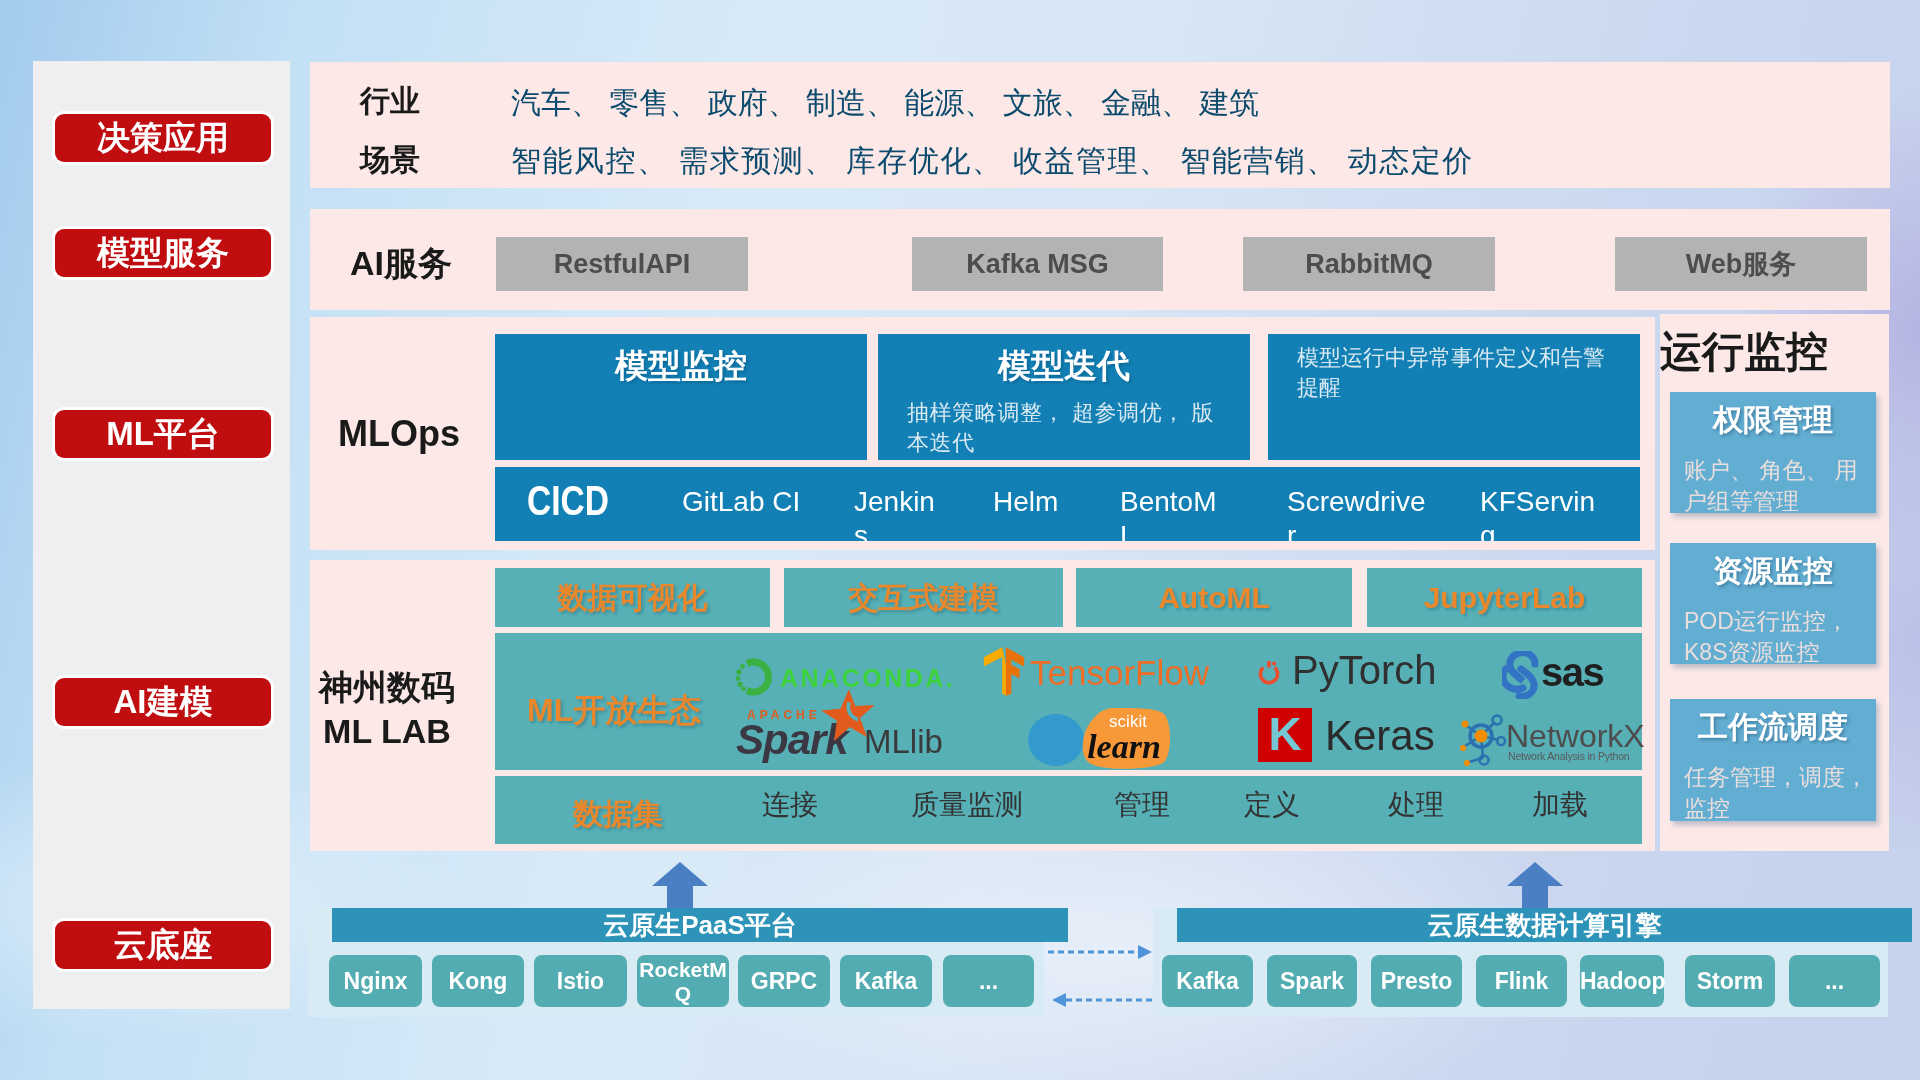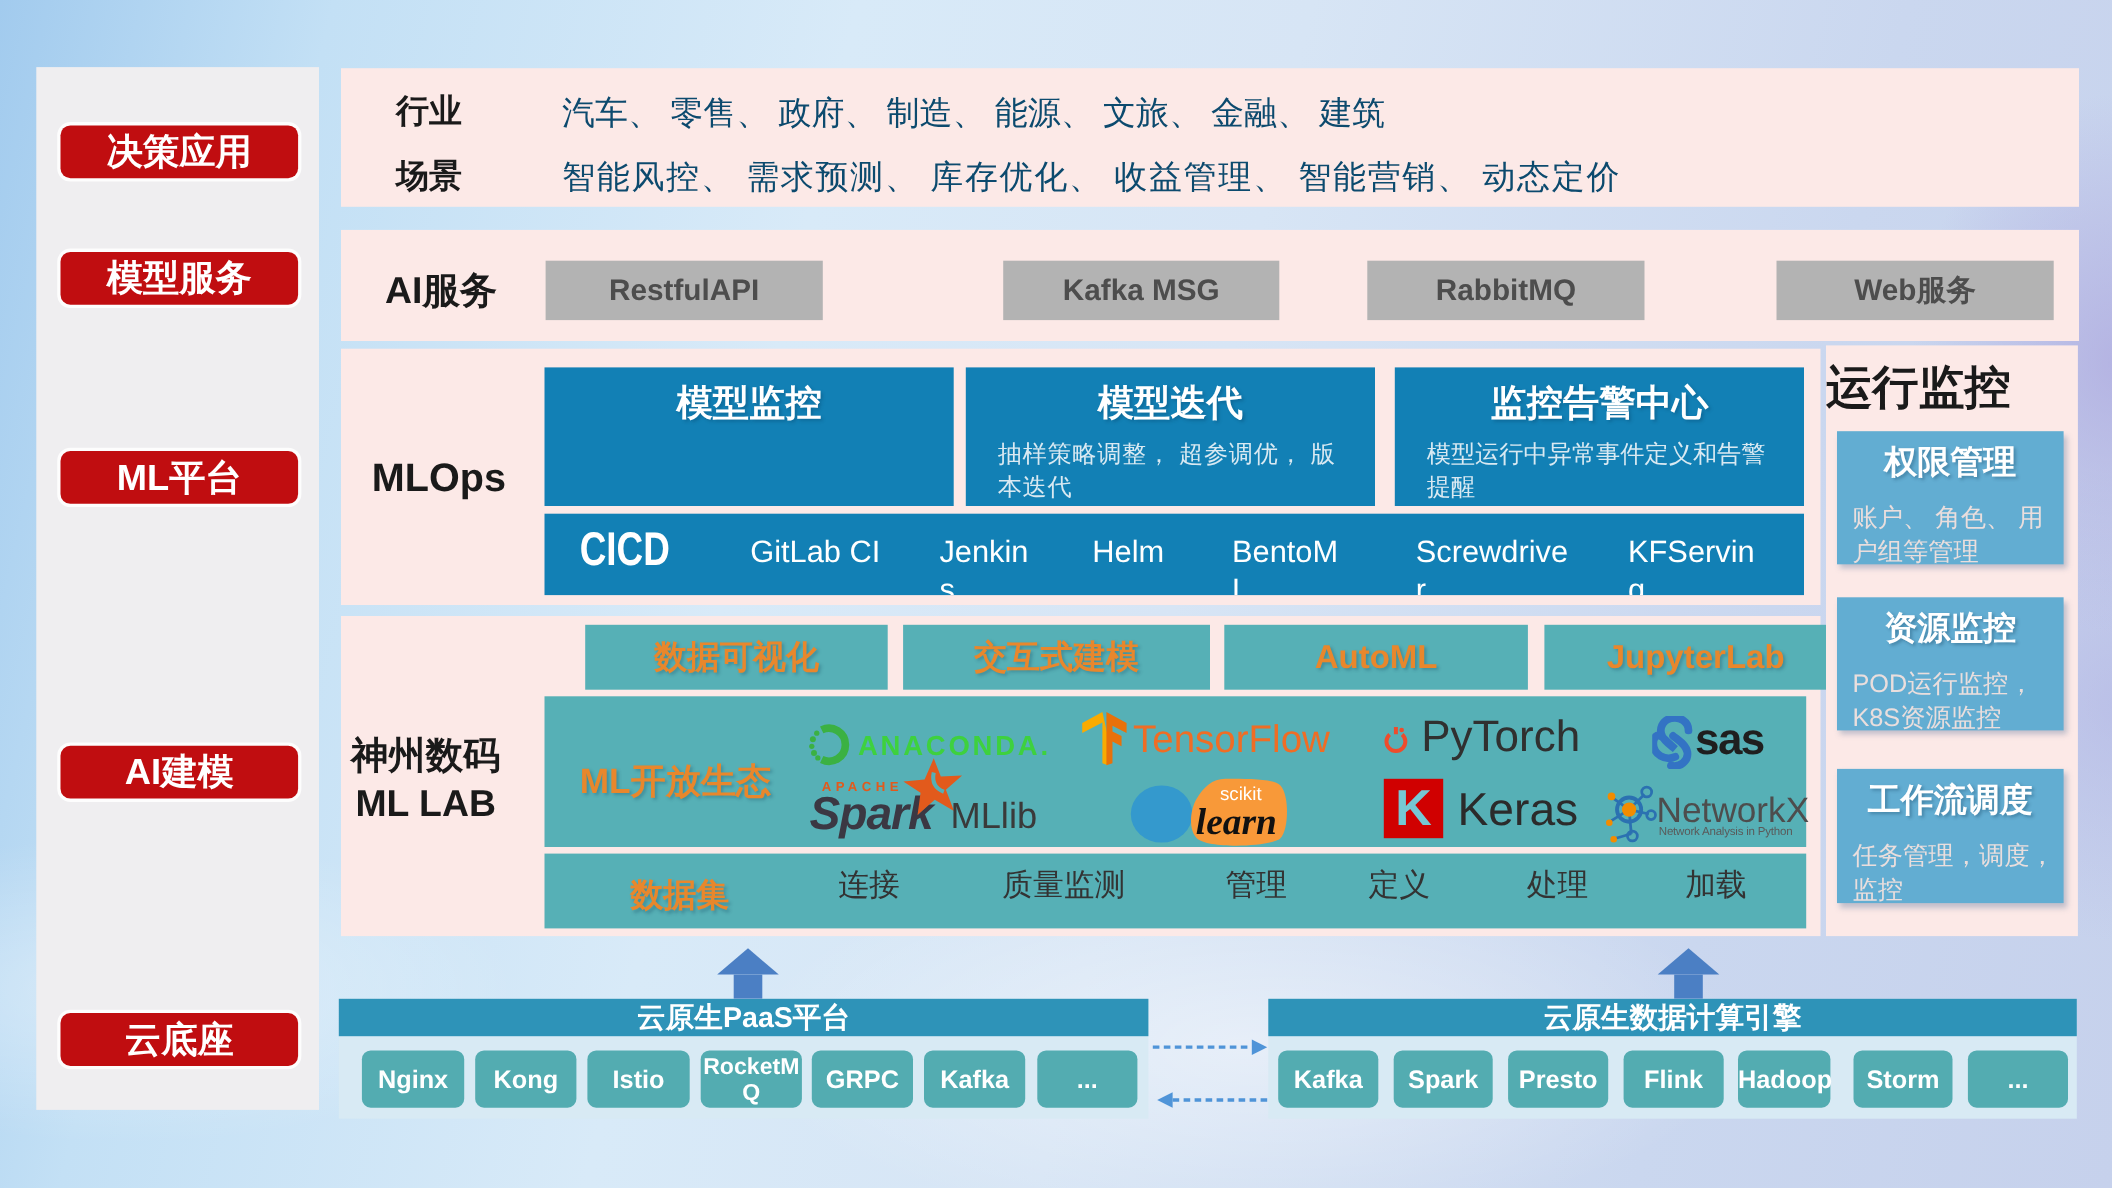--- a/index.html
+++ b/index.html
@@ -25,24 +25,24 @@
   .rbox .t{display:block;text-align:center;color:#fff;font-weight:bold;font-size:30px;text-shadow:2px 2px 3px rgba(0,40,70,0.3);}
   .rbox .b{display:block;color:#eadedd;font-size:23px;line-height:31px;padding:0 0 0 14px;white-space:nowrap;}
   .blk{color:#1a1a1a;font-weight:bold;}
   .gtx{color:#0c4a6e;font-size:30px;white-space:nowrap;}
   .wt{color:#fff;}
   .org{color:#e8872c;font-weight:bold;text-shadow:2px 2px 3px rgba(0,40,70,0.25);}
   .bbox{width:372px;height:126px;top:334px;}
   .bbox .t{display:block;text-align:center;color:#fff;font-weight:bold;font-size:33px;margin-top:10px;text-shadow:2px 2px 3px rgba(0,40,70,0.25);}
   .bbox .b{display:block;color:#d9e9f2;font-size:22px;line-height:30px;padding:9px 4px 0 29px;letter-spacing:0.6px;white-space:nowrap;}
   .cicditem{color:#fff;font-size:28px;line-height:34px;}
-  .r1{top:568px;height:59px;font-size:30px;text-align:center;line-height:59px;margin-left:37px;}
+  .r1{top:568px;height:59px;font-size:30px;text-align:center;line-height:59px;}
   .r3i{top:786px;font-size:28px;color:#333;}
   .botbox{background:#53acb1;border-radius:8px;color:#fff;font-weight:bold;font-size:23px;text-align:center;}
-  .hdr{height:34px;background:#2e93b8;color:#fff;font-weight:bold;font-size:26px;text-align:center;line-height:34px;}
+  .hdr{height:34px;background:#2e93b8;color:#fff;font-weight:bold;font-size:26px;text-align:center;line-height:34px;margin-left:24px;}
   .gbody{background:#d8eaf4;}
 </style>
 </head>
 <body>
 
 <div class="abs band"></div>
 <div class="abs red" style="top:114px;">决策应用</div>
 <div class="abs red" style="top:229px;">模型服务</div>
 <div class="abs red" style="top:410px;">ML平台</div>
 <div class="abs red" style="top:678px;">AI建模</div>
@@ -64,21 +64,20 @@
 <div class="abs pink" style="left:310px;top:317px;width:1345px;height:233px;"></div>
 <div class="abs blk" style="left:338px;top:413px;font-size:36px;">MLOps</div>
 <div class="abs blue bbox" style="left:495px;">
   <span class="t">模型监控</span>
 </div>
 <div class="abs blue bbox" style="left:878px;">
   <span class="t">模型迭代</span>
   <span class="b">抽样策略调整， 超参调优， 版<br>本迭代</span>
 </div>
 <div class="abs blue bbox" style="left:1268px;">
-  <span class="t">监控告警中心</span>
   <span class="b" style="letter-spacing:0;">模型运行中异常事件定义和告警<br>提醒</span>
 </div>
 <div class="abs blue" style="left:495px;top:467px;width:1145px;height:74px;overflow:hidden;">
   <span class="abs wt" style="left:32px;top:9px;font-size:43px;font-weight:bold;display:inline-block;transform:scaleX(0.78);transform-origin:0 0;">CICD</span>
   <span class="abs cicditem" style="left:187px;top:18px;">GitLab CI</span>
   <span class="abs cicditem" style="left:359px;top:18px;">Jenkin<br>s</span>
   <span class="abs cicditem" style="left:498px;top:18px;">Helm</span>
   <span class="abs cicditem" style="left:625px;top:18px;">BentoM<br>L</span>
   <span class="abs cicditem" style="left:792px;top:18px;">Screwdrive<br>r</span>
   <span class="abs cicditem" style="left:985px;top:18px;">KFServin<br>g</span>

